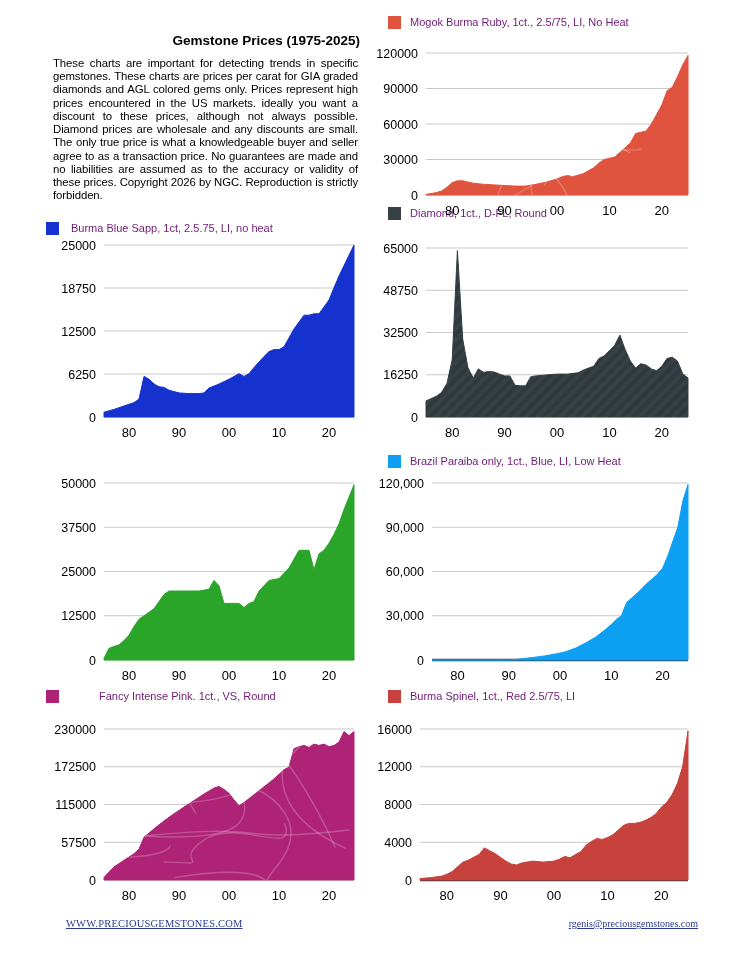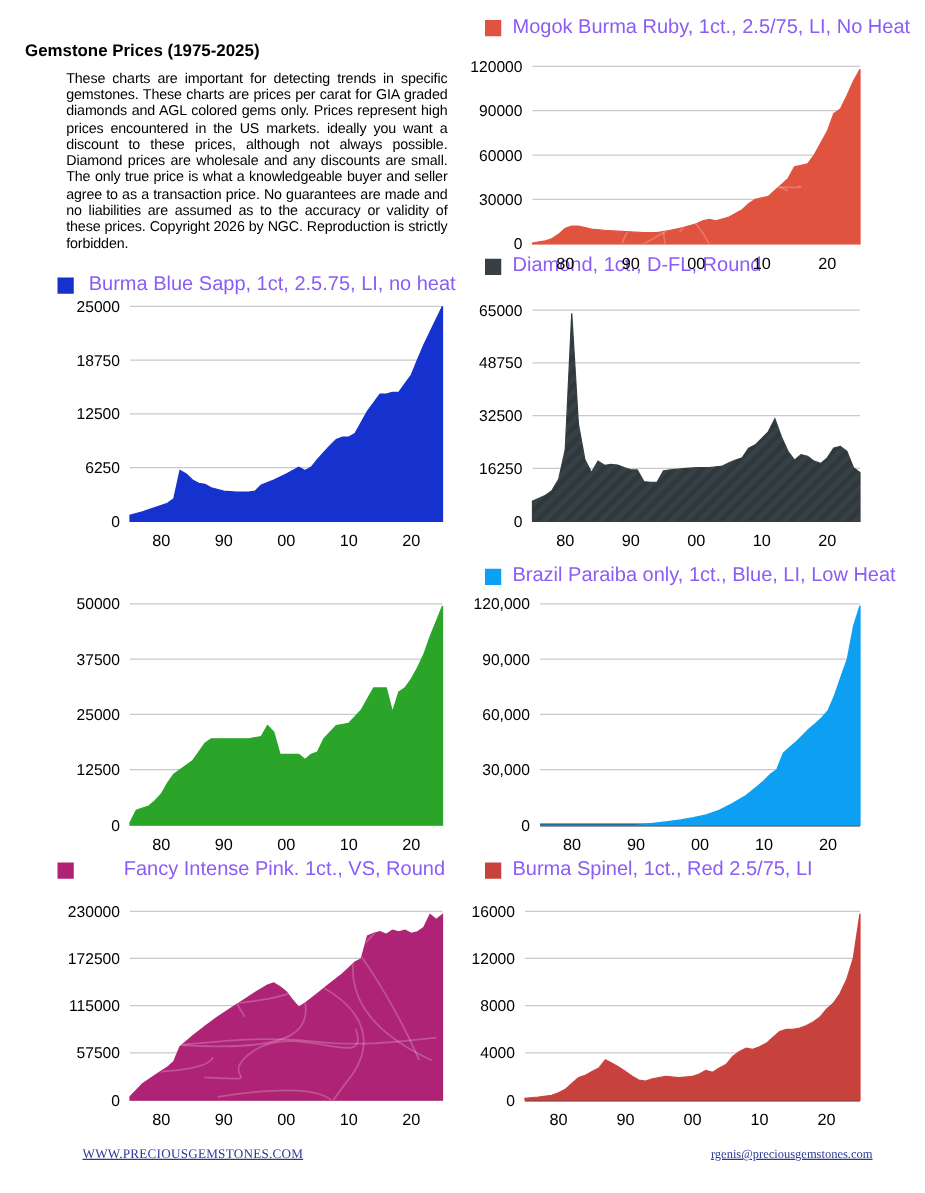--- a/index.html
+++ b/index.html
@@ -1,24 +1,24 @@
 <!DOCTYPE html>
 <html><head>
 <meta charset="utf-8">
 <style>
   html,body{margin:0;padding:0;background:#ffffff;}
   #page{position:relative;width:740px;height:954px;background:#ffffff;
         font-family:"Liberation Sans", sans-serif;color:#000;overflow:hidden;}
-  .page-title{position:absolute;left:20px;top:33px;width:340px;text-align:left;
+  .page-title{position:absolute;left:20px;top:33px;width:340px;text-align:right;
               font-size:13.5px;font-weight:700;letter-spacing:0;}
   .intro{position:absolute;left:53px;top:57px;width:305px;font-size:11.4px;
          line-height:1.16;text-align:justify;letter-spacing:-0.1px;}
   .legend{position:absolute;display:flex;align-items:center;gap:9px;height:16px;}
   .swatch{width:13px;height:13px;flex:0 0 13px;display:inline-block;}
-  .legend-label{font-size:16px;color:#8b5cf6;white-space:nowrap;}
+  .legend-label{font-size:11px;color:#701a75;white-space:nowrap;}
   .chart{position:absolute;}
   .footer-link{position:absolute;font-family:Liberation Serif, serif;
                color:#2b3a94;text-decoration:underline;cursor:pointer;}
   #site-link{left:66px;top:918px;font-size:10.5px;letter-spacing:0.2px;}
   #email-link{right:42px;top:918px;font-size:10px;}
 </style>
 </head>
 <body>
 
 <div id="page">

